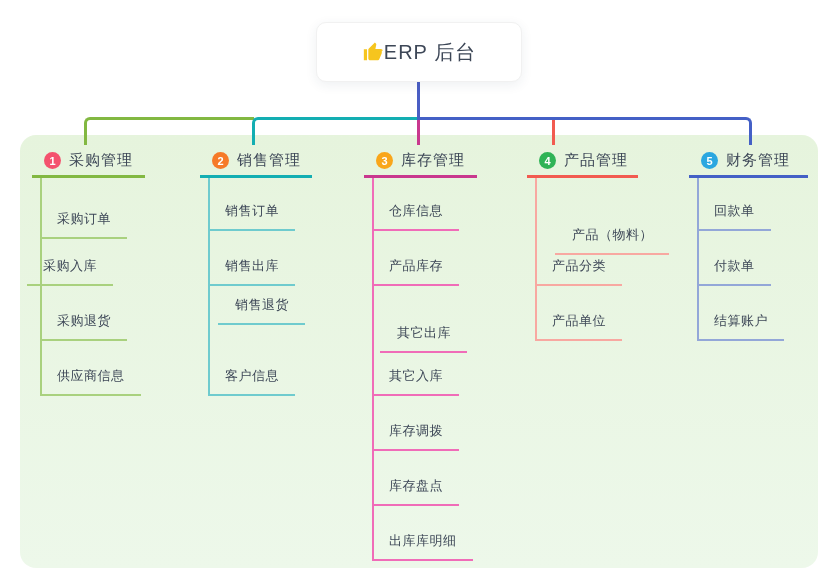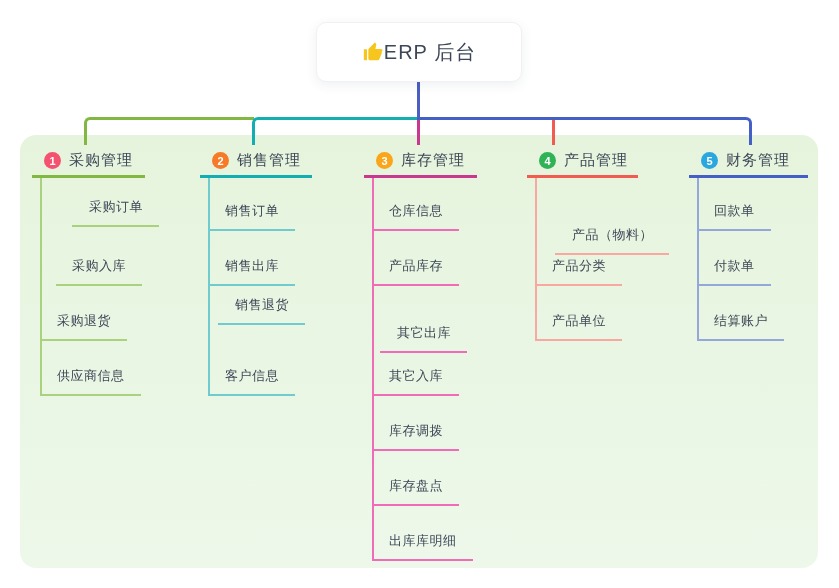--- a/index.html
+++ b/index.html
@@ -64,22 +64,22 @@
       <div class="elbow" style="left: 417px; top: 117px; width: 335px; height: 28px; border-top: 3px solid rgb(68, 96, 198); border-right: 3px solid rgb(68, 96, 198); border-top-right-radius: 6px;"></div>
       <div class="drop" style="left: 417px; background: rgb(201, 56, 142);"></div>
       <div class="drop" style="left: 552px; background: rgb(242, 91, 80);"></div>
     </div>
   <div id="branches">
       <div class="branch-title" style="left: 32px; width: 113px; border-bottom-color: rgb(130, 184, 65);">
         <div class="badge" style="background: rgb(244, 82, 110);">1</div>
         <div>采购管理</div>
       </div>
       <div class="child-vline" style="left: 40px; height: 218px; background: rgb(169, 209, 126);"></div>
-      <div class="child-node" style="left: 40px; top: 197px; border-bottom-color: rgb(169, 209, 126); margin-left: 32px;">采购订单</div>
-      <div class="child-node" style="left: 56px; top: 256px; border-bottom-color: rgb(169, 209, 126); padding-left: 16px;">采购入库</div>
+      <div class="child-node" style="left: 40px; top: 209px; border-bottom-color: rgb(169, 209, 126);">采购订单</div>
+      <div class="child-node" style="left: 27px; top: 256px; border-bottom-color: rgb(169, 209, 126); padding-left: 16px;">采购入库</div>
       <div class="child-node" style="left: 40px; top: 311px; border-bottom-color: rgb(169, 209, 126);">采购退货</div>
       <div class="child-node" style="left: 40px; top: 366px; border-bottom-color: rgb(169, 209, 126);">供应商信息</div>
       <div class="branch-title" style="left: 200px; width: 112px; border-bottom-color: rgb(19, 174, 178);">
         <div class="badge" style="background: rgb(246, 122, 40);">2</div>
         <div>销售管理</div>
       </div>
       <div class="child-vline" style="left: 208px; height: 218px; background: rgb(111, 203, 206);"></div>
       <div class="child-node" style="left: 208px; top: 201px; border-bottom-color: rgb(111, 203, 206);">销售订单</div>
       <div class="child-node" style="left: 208px; top: 256px; border-bottom-color: rgb(111, 203, 206);">销售出库</div>
       <div class="child-node" style="left: 208px; top: 295px; border-bottom-color: rgb(111, 203, 206); margin-left: 10px;">销售退货</div>

